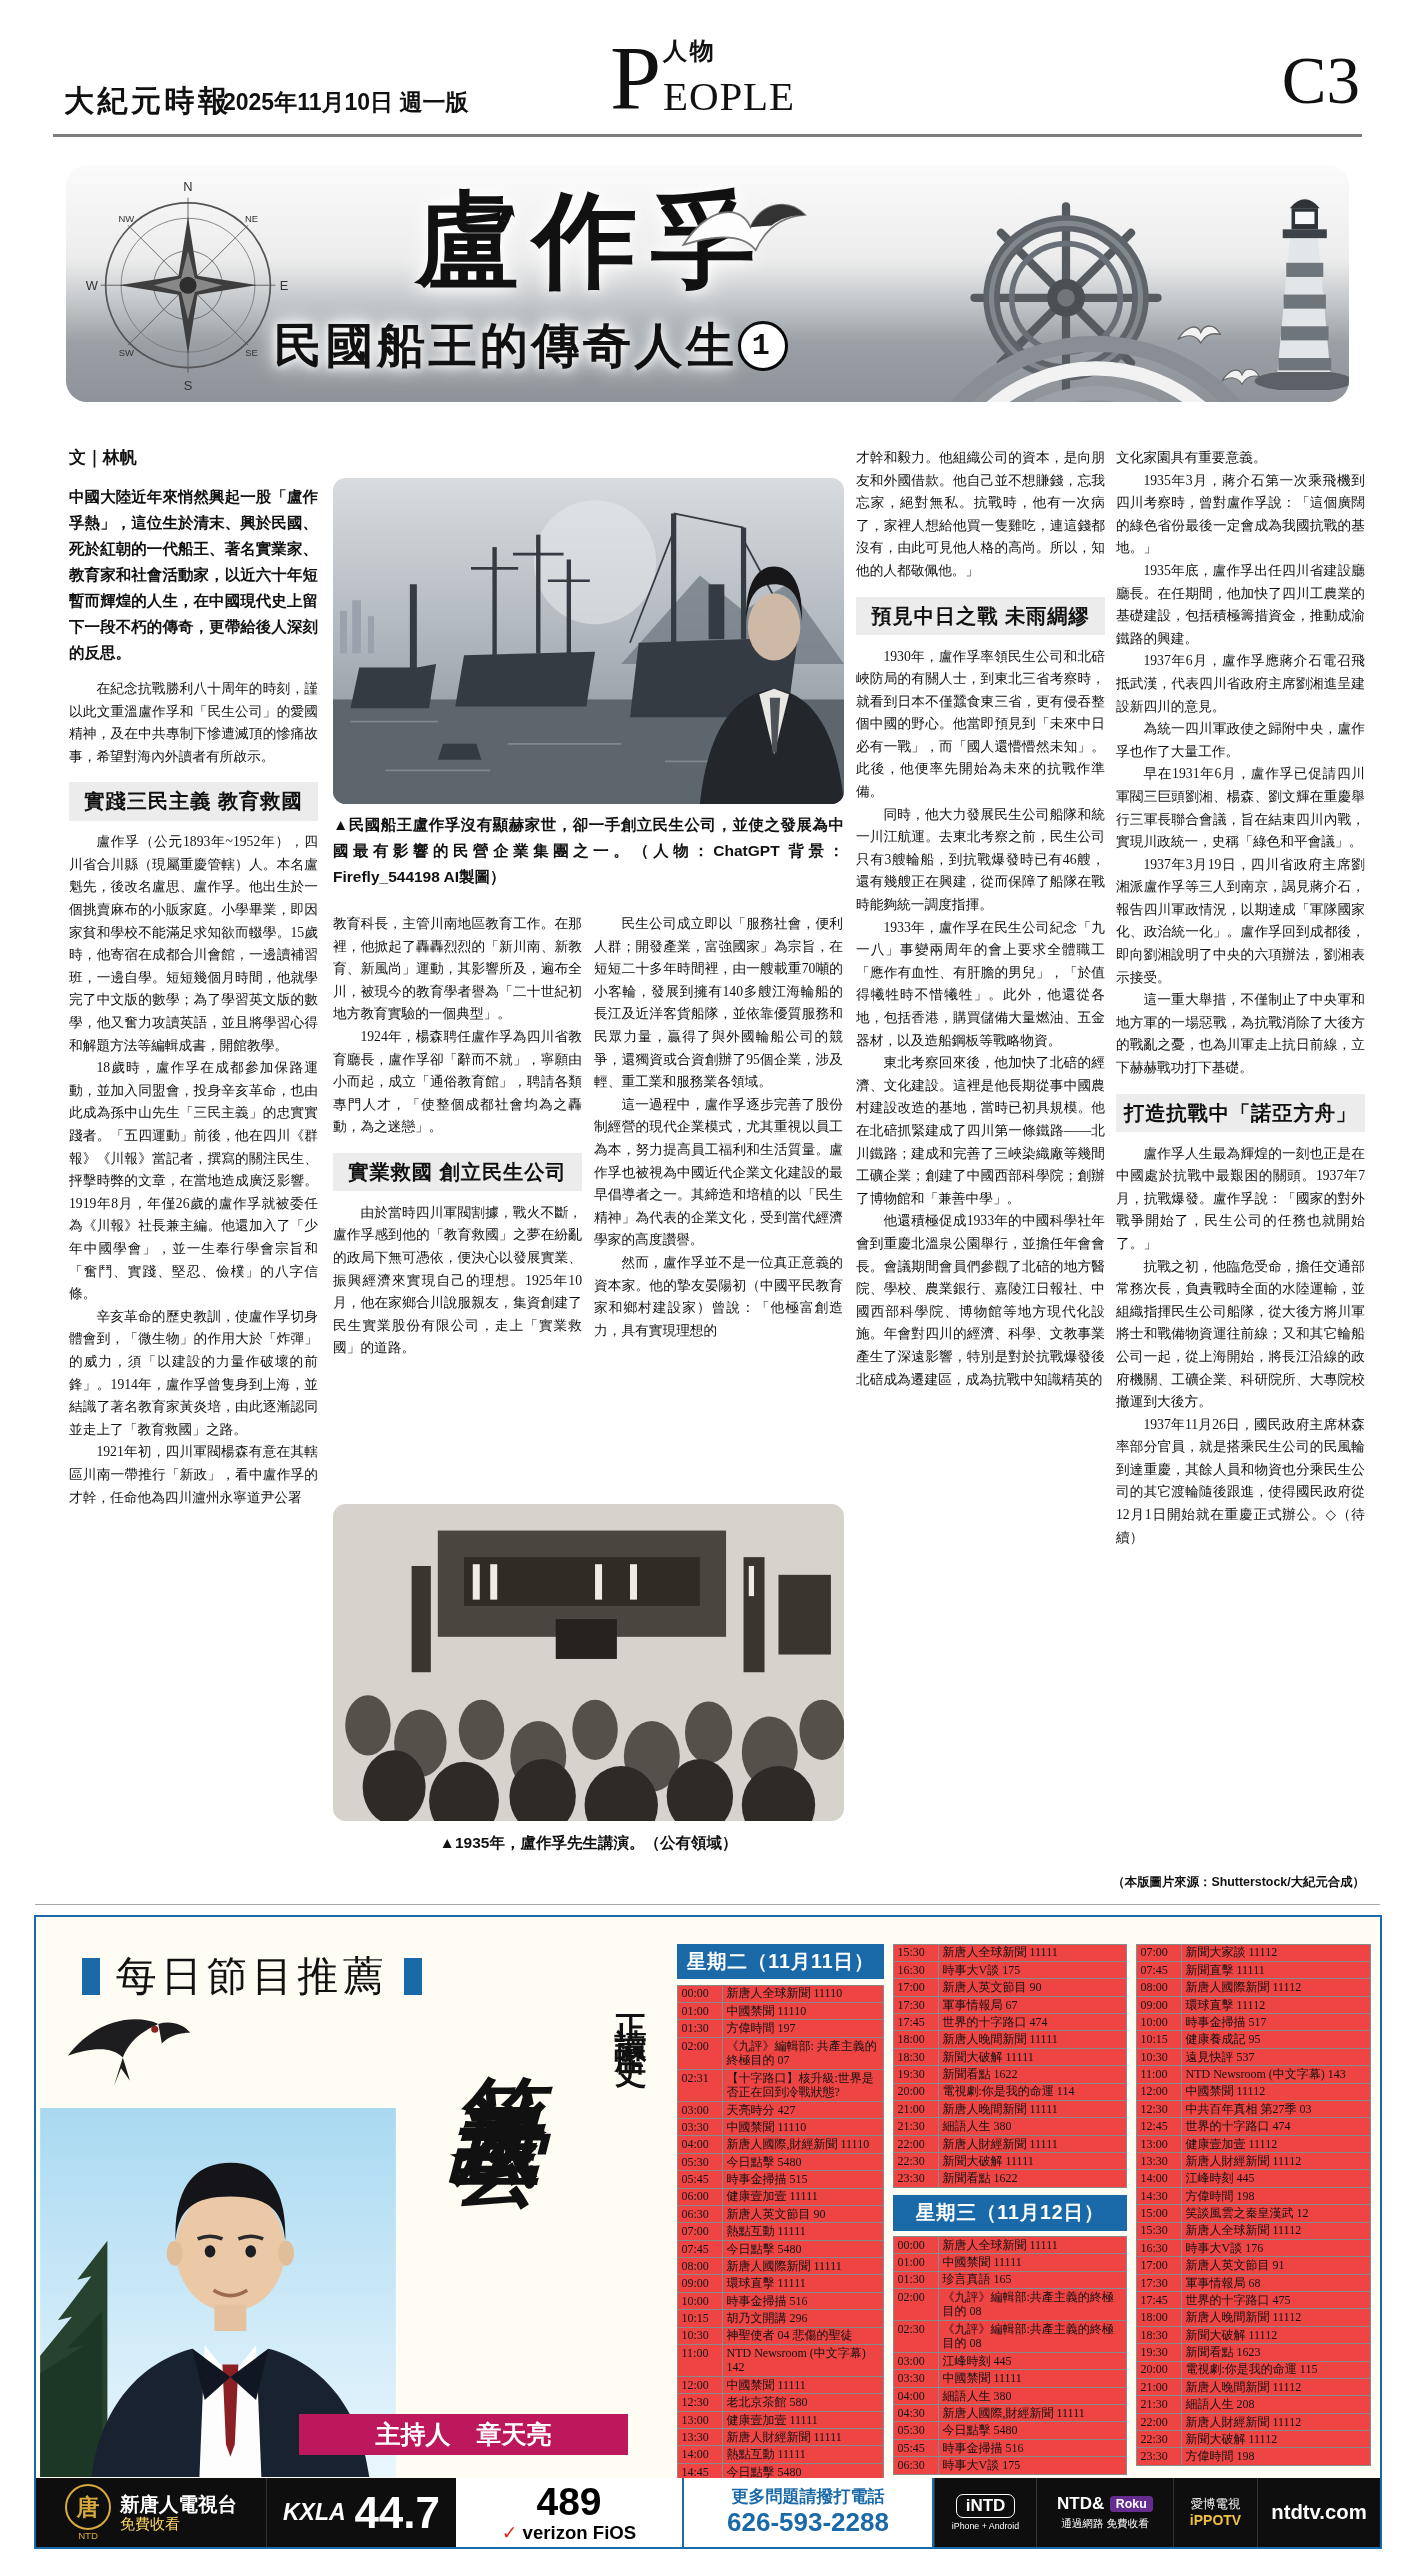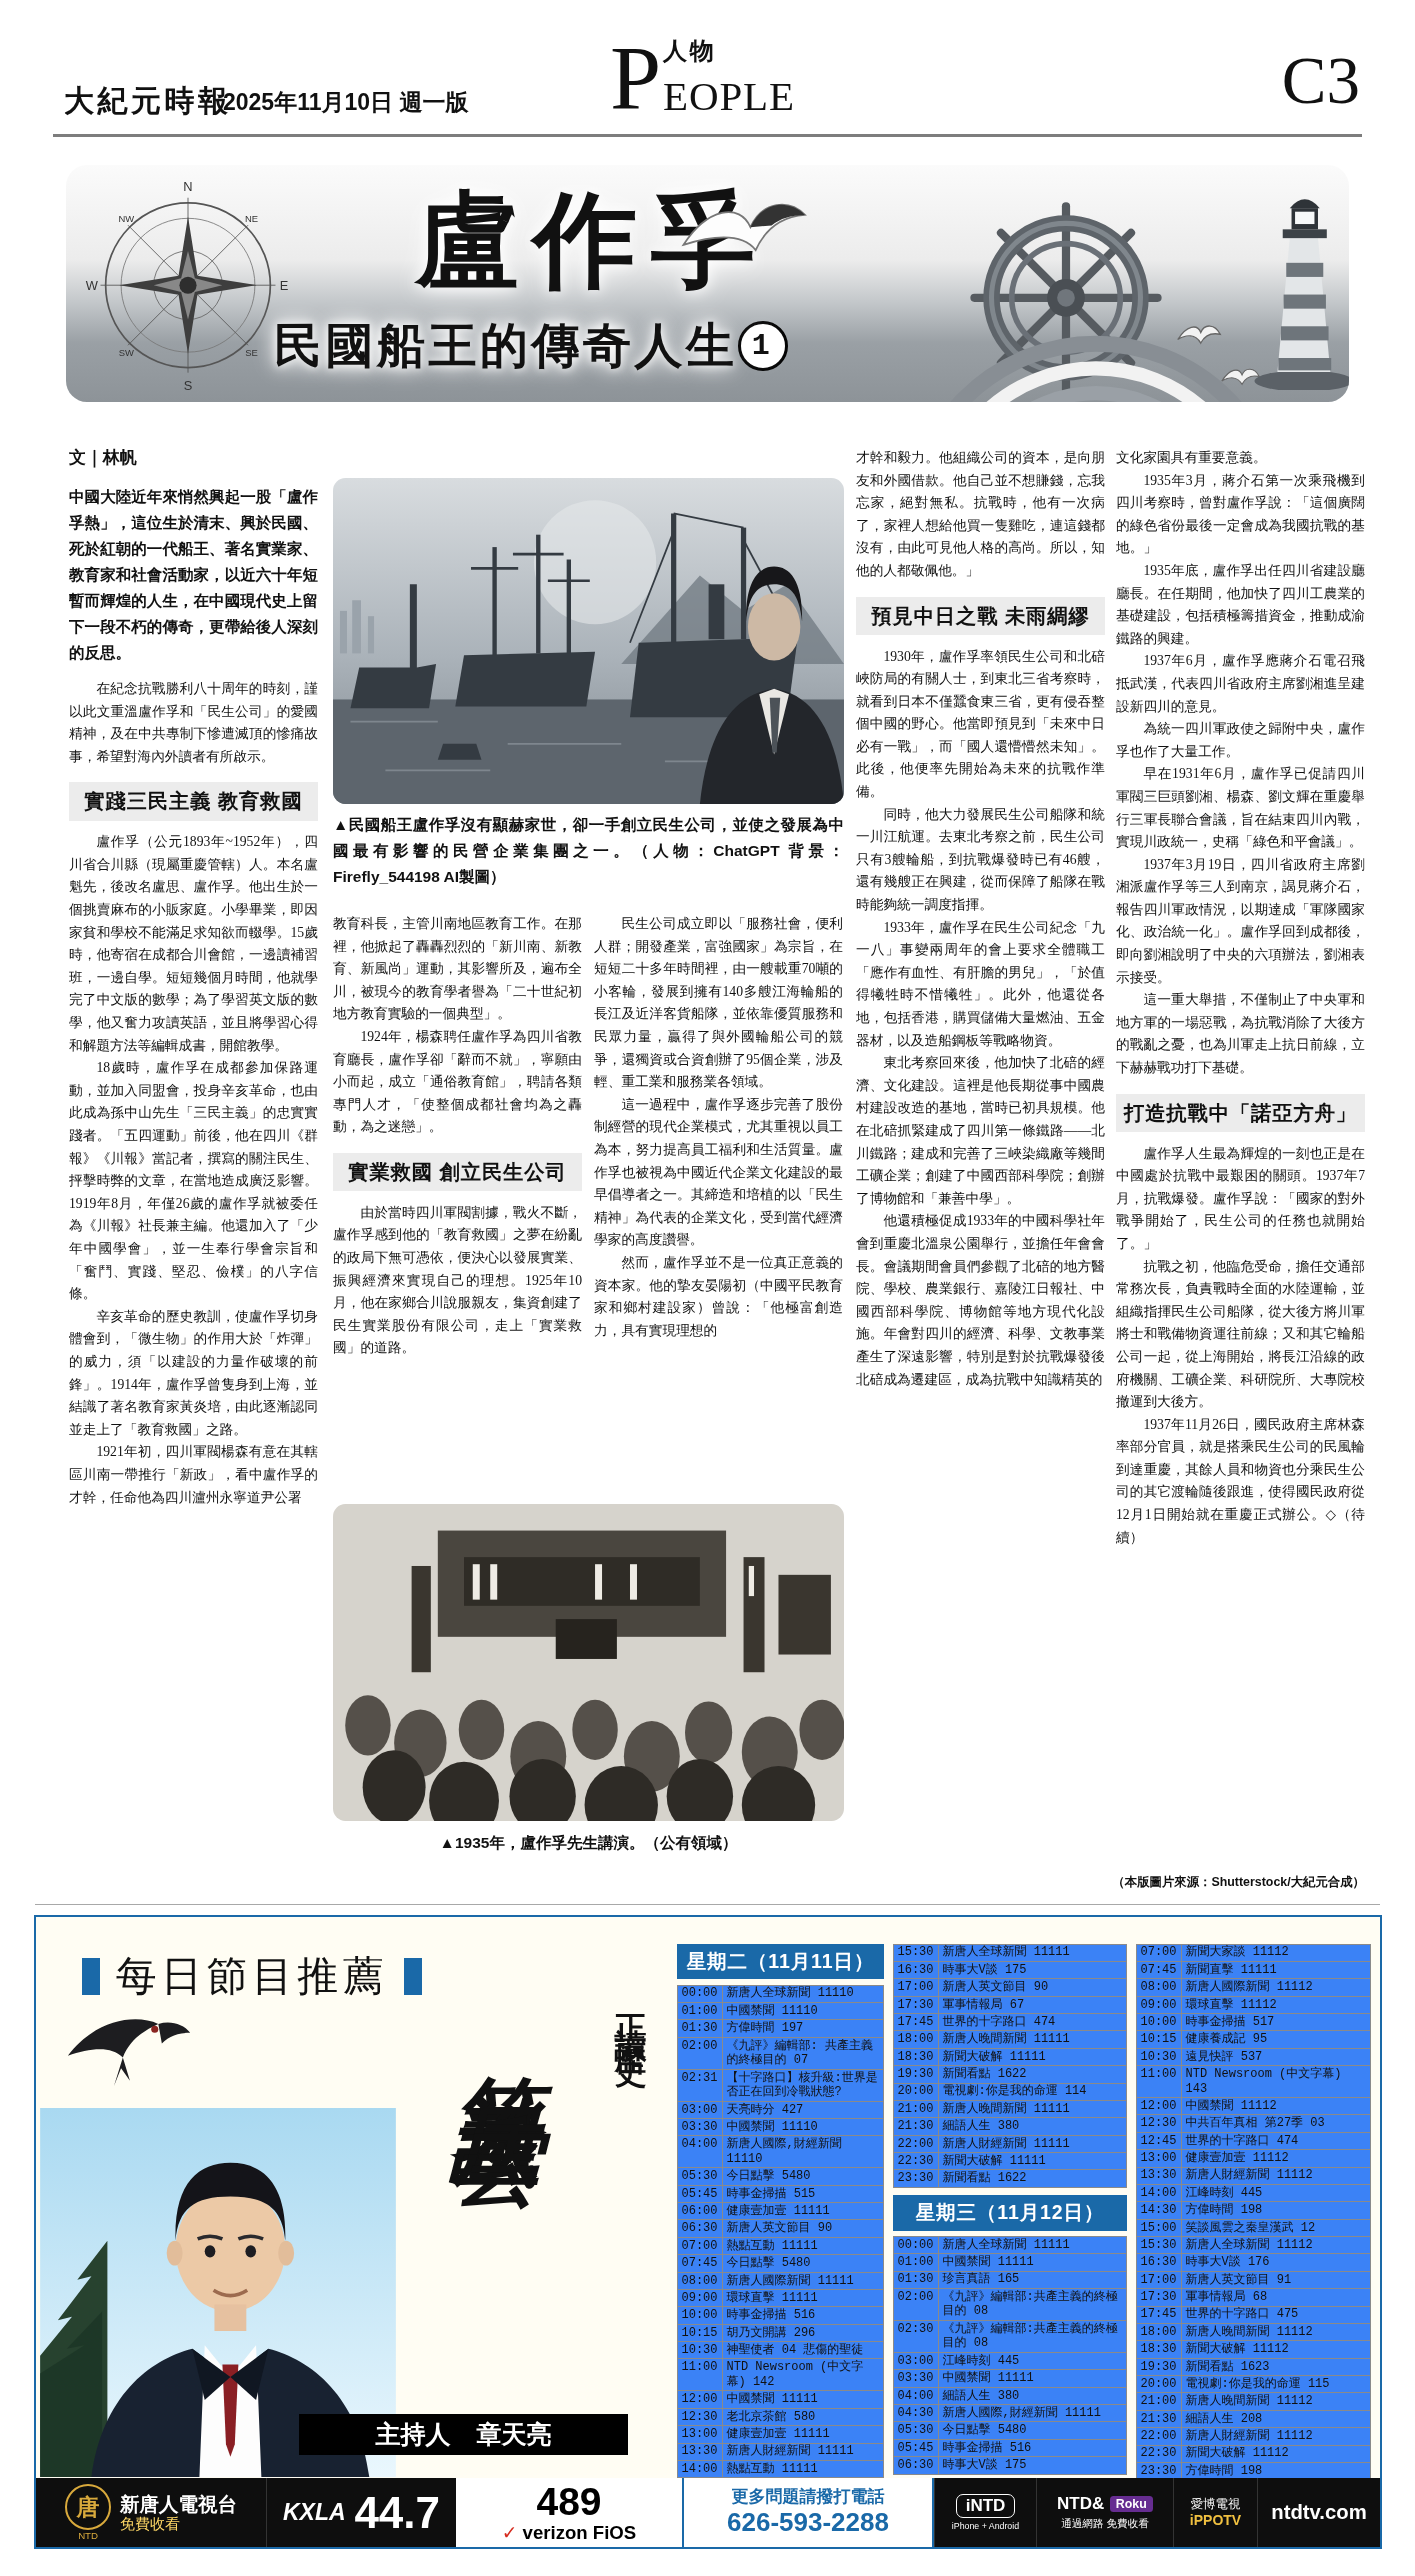--- a/index.html
+++ b/index.html
@@ -57,35 +57,35 @@
   
   .promo{position:absolute;left:34px;top:1915px;width:1348px;height:634px;border:2.7px solid #1a69a8;
          background:#fffdf3;box-sizing:border-box;}
   .promo-title{position:absolute;left:46px;top:32px;display:flex;align-items:center;gap:16px;
                font-family:"Liberation Sans","DejaVu Sans",sans-serif;font-weight:400;font-size:41px;letter-spacing:4.4px;}
   .sq{width:17.7px;height:37px;background:#1a69a8;display:inline-block;}
   .v-read{position:absolute;left:573px;top:71px;writing-mode:vertical-rl;font-size:32px;font-weight:bold;
           letter-spacing:14px;}
   .v-callig{position:absolute;left:400px;top:88px;writing-mode:vertical-rl;font-size:88px;font-weight:bold;
             letter-spacing:16px;font-style:italic;}
-  .host-bar{position:absolute;left:263px;top:497px;width:329px;height:41px;background:#000000;color:#fff;
+  .host-bar{position:absolute;left:263px;top:497px;width:329px;height:41px;background:#be185d;color:#fff;
             font-family:"Liberation Sans","DejaVu Sans",sans-serif;font-weight:bold;font-size:25px;
             display:flex;align-items:center;justify-content:center;gap:26px;}
   .bird{position:absolute;left:23px;top:76px;width:133px;height:99px;}
   .host-art{position:absolute;left:3.5px;top:191px;width:356px;height:369px;}
 
   .sched{position:absolute;top:26.5px;}
   .s1{left:617px;width:207px;padding-left:24px;}
   .s2{left:857px;width:234px;}
   .s3{left:1100px;width:235px;}
   .sched-head{background:#1a69a8;color:#fff;font-family:"Liberation Sans","DejaVu Sans",sans-serif;
               font-weight:bold;font-size:19.5px;text-align:center;padding:4.4px 0;margin-bottom:5.3px;letter-spacing:0.9px;}
   .s2 .sched-head{margin-top:7px;}
-  .sched table{width:100%;border-collapse:collapse;background:#3b82f6;
-               font-family:Liberation Mono, monospace;font-size:12px;line-height:14.6px;}
+  .sched table{width:100%;border-collapse:collapse;background:#ef4444;
+               font-family:Liberation Serif, serif;font-size:12px;line-height:14.6px;}
   .sched td{border:0.9px solid #8a8a8a;padding:0.9px 3.5px;vertical-align:top;}
   .sched td.t{width:37px;white-space:nowrap;}
 
   
   .strip{position:absolute;left:0;right:0;bottom:0;height:69px;display:flex;
          font-family:"Liberation Sans","DejaVu Sans",sans-serif;}
   .seg{display:flex;align-items:center;justify-content:center;box-sizing:border-box;}
   .seg.dark{background:#0e0e0e;color:#fff;border-left:1.8px solid #333;}
   .seg-ntd{width:230px;gap:8.8px;border-left:none!important;}
   .ntd-logo{width:42px;height:42px;border:2.7px solid #d8a93c;border-radius:50%;color:#d8a93c;

